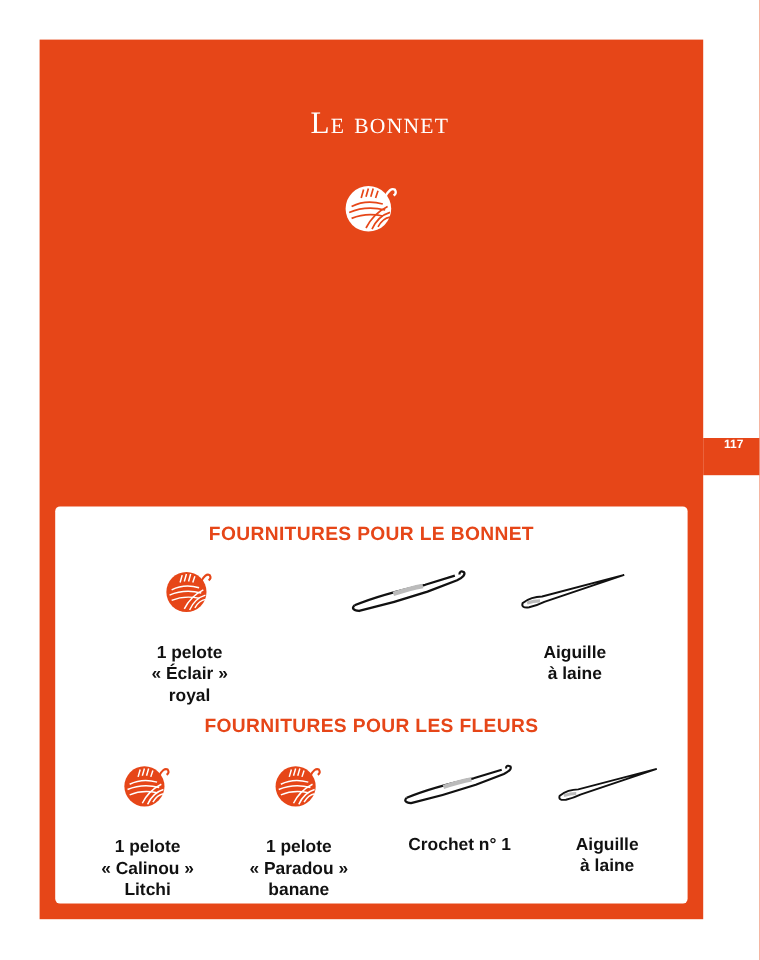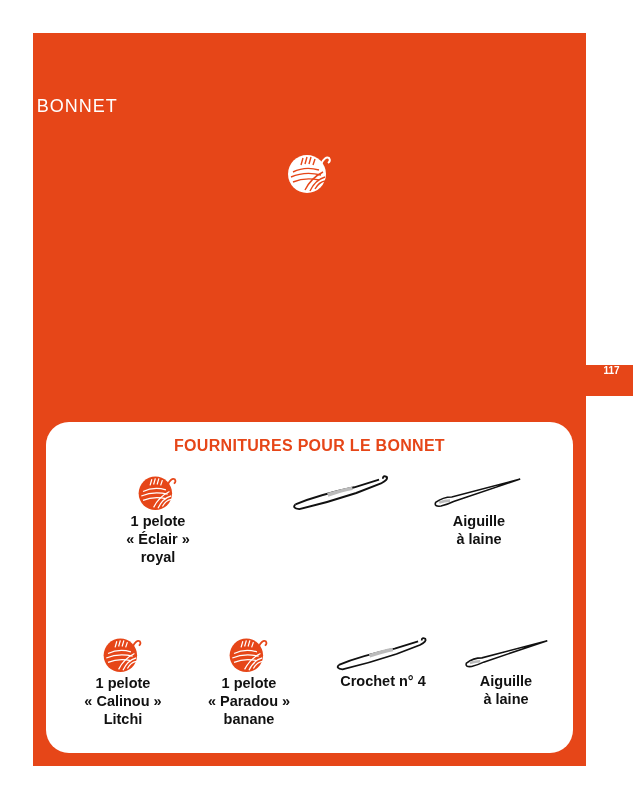--- a/index.html
+++ b/index.html
@@ -1,25 +1,25 @@
 <!DOCTYPE html>
 <html><head>
 <meta charset="utf-8">
 <style>
   html, body { margin:0; padding:0; }
   body { width:633px; height:800px; background:#ffffff; position:relative; overflow:hidden; font-family:"Liberation Sans", sans-serif; }
   .panel { position:absolute; left:33px; top:33px; width:553px; height:733px; background:#e64618; }
   .tab { position:absolute; left:586px; top:365px; width:47px; height:31px; background:#e64618; color:#fff; font-weight:bold; font-size:10px; display:flex; align-items:flex-start; justify-content:center; padding-left:4px; box-sizing:border-box; }
-  .title { position:absolute; left:0; right:0; top:88px; color:#fff; font-family:Liberation Sans, sans-serif; font-size:26px; letter-spacing:1px; font-variant:small-caps; }
+  .title { position:absolute; left:0; right:0; top:88px; text-align:center; color:#fff; font-family:Liberation Serif, serif; font-size:26px; letter-spacing:1px; font-variant:small-caps; }
   .title-icon { position:absolute; left:285px; top:150px; width:50px; height:45px; }
-  .card { position:absolute; left:46px; top:422px; width:527px; height:331px; background:#fff; border-radius:23px; }
+  .card { position:absolute; left:46px; top:422px; width:527px; height:331px; background:#fff; border-radius:4px; }
   .section-title { position:absolute; left:0; right:0; text-align:center; color:#e64618; font-weight:bold; font-size:16px; letter-spacing:0.3px; }
   .item { position:absolute; text-align:center; font-weight:bold; font-size:14.5px; line-height:18px; color:#111; }
   .item .icon { display:block; margin:0 auto; }
-  .label { display:block; white-space:pre-line; }
+  .label { display:block; white-space:pre-line;margin-top:23px; }
 </style>
 </head>
 <body>
 
 <svg width="0" height="0" style="position:absolute">
   <defs>
     <symbol id="yarn" viewBox="0 0 50 45">
       <circle cx="22" cy="24" r="19" fill="currentColor"></circle>
       <path d="M36 14 Q40 6 44 8 Q46 11 43 13" fill="none" stroke="currentColor" stroke-width="2"></path>
       <g fill="none" stroke="var(--line)" stroke-width="1.4">
@@ -71,20 +71,21 @@
       </svg>
   </div>
   <div class="item" style="left:378px;top:52px;width:130px">
     <svg class="icon" width="90" height="38" style="margin-left:8px">
         <use href="#needle"></use>
       </svg>
     <span class="label" style="margin-left:-20px">Aiguille
 à laine</span>
   </div>
 
+  <div class="section-title" style="top:175px">FOURNITURES POUR LES FLEURS</div>
 
   <div class="item" style="left:22px;top:212px;width:110px">
     <svg class="icon" width="44" height="40" style="color:#e64618;--line:#fff">
         <use href="#yarn"></use>
       </svg>
     <span class="label">1 pelote
 « Calinou »
 Litchi</span>
   </div>
   <div class="item" style="left:148px;top:212px;width:110px">
@@ -92,21 +93,21 @@
         <use href="#yarn"></use>
       </svg>
     <span class="label">1 pelote
 « Paradou »
 banane</span>
   </div>
   <div class="item" style="left:272px;top:214px;width:130px">
     <svg class="icon" width="100" height="36">
         <use href="#hook"></use>
       </svg>
-    <span class="label">Crochet n° 4</span>
+    <span class="label">Crochet n° 1</span>
   </div>
   <div class="item" style="left:405px;top:214px;width:110px">
     <svg class="icon" width="86" height="36">
         <use href="#needle"></use>
       </svg>
     <span class="label">Aiguille
 à laine</span>
   </div>
 </div>
 

